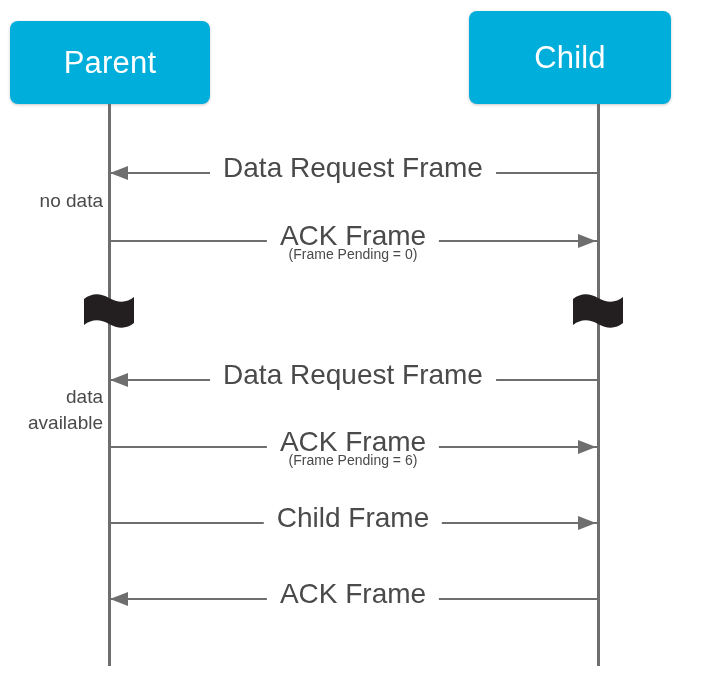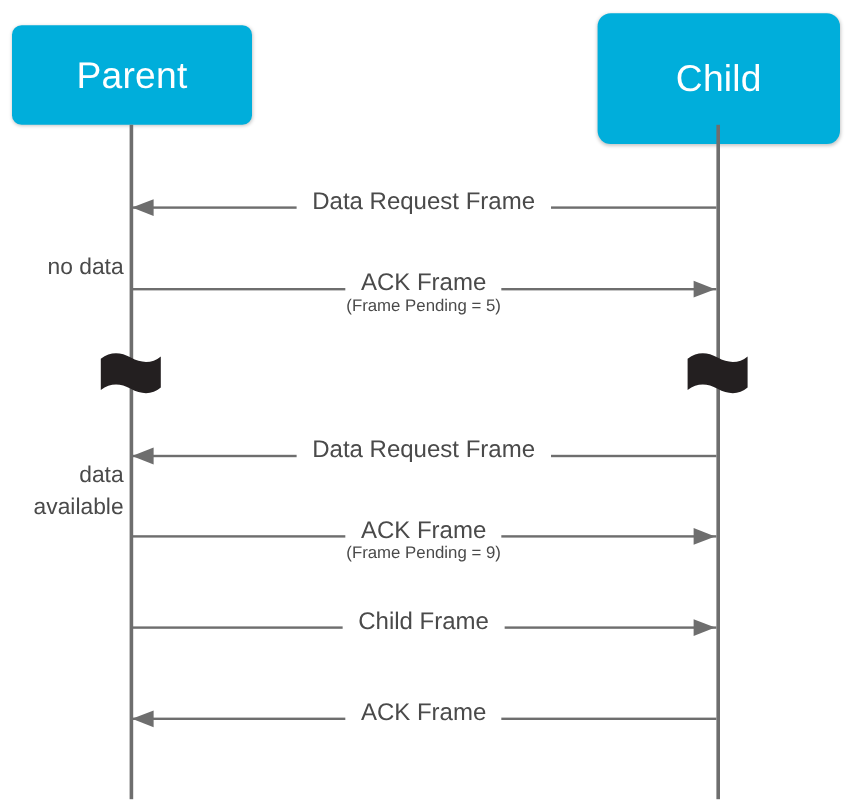--- a/index.html
+++ b/index.html
@@ -38,25 +38,24 @@
     font-family: "Liberation Sans", sans-serif;
   }
   #participant-parent {
     left: 10px;
     top: 11px;
     width: 200px;
     height: 83px;
     margin-top: 10px;
   }
   #participant-child {
-    left: 498px;
+    left: 469px;
     top: 11px;
     width: 202px;
-    height: 109px;
-    border-radius: 11px;
+    height: 93px;
   }
 
   
   .lifeline {
     position: absolute;
     width: 3px;
     background: #6e6e6e;
   }
   #lifeline-parent {
     left: 108px;
@@ -103,21 +102,21 @@
   }
   .msg-label {
     position: absolute;
     left: 50%;
     transform: translateX(-50%);
     top: -19px;
     background: #ffffff;
     padding: 0 13px;
     white-space: nowrap;
     color: #4a4a4a;
-    font-size: 20px;
+    font-size: 28px;
     line-height: 30px;
     font-family: "Liberation Sans", sans-serif;
   }
   .msg-sublabel {
     position: absolute;
     left: 50%;
     transform: translateX(-50%);
     top: 5px;
     white-space: nowrap;
     color: #4a4a4a;
@@ -130,21 +129,21 @@
   .side-note {
     position: absolute;
     right: 603px;
     text-align: right;
     color: #4a4a4a;
     font-size: 19px;
     line-height: 26px;
     white-space: pre-line;
     font-family: "Liberation Sans", sans-serif;
   }
-  #note-no-data { top: 210px; text-align: center; }
+  #note-no-data { top: 188px; text-align: center; }
   #note-data-available { top: 384px; margin-left: 22px; }
 
   
   .break-flag {
     position: absolute;
     width: 54px;
     height: 40px;
   }
   #break-flag-parent {
     left: 82px;
@@ -174,21 +173,21 @@
   <div class="message-row" style="top:172px;">
     <div class="msg-line msg-line-left" style="width:487px;"></div>
     <div class="arrowhead arrowhead-left"></div>
     <div class="msg-label">Data Request Frame</div>
   </div>
 
   <div class="message-row" style="top:240px;">
     <div class="msg-line msg-line-left" style="width:487px;"></div>
     <div class="arrowhead arrowhead-right"></div>
     <div class="msg-label">ACK Frame</div>
-    <div class="msg-sublabel">(Frame Pending = 5)</div>
+    <div class="msg-sublabel">(Frame Pending = 0)</div>
   </div>
 
   <div class="break-flag" id="break-flag-parent">
     <svg viewBox="0 0 54 40" width="54" height="40" aria-hidden="true">
       <path d="M2,7 C10,1 18,1 27,6 C36,11 45,11 52,5 L52,31 C45,37 36,37 27,32 C18,27 10,27 2,33 Z" fill="#231F20"></path>
     </svg>
   </div>
 
   <div class="break-flag" id="break-flag-child">
     <svg viewBox="0 0 54 40" width="54" height="40" aria-hidden="true">
@@ -199,21 +198,21 @@
   <div class="message-row" style="top:379px;">
     <div class="msg-line msg-line-left" style="width:487px;"></div>
     <div class="arrowhead arrowhead-left"></div>
     <div class="msg-label">Data Request Frame</div>
   </div>
 
   <div class="message-row" style="top:446px;">
     <div class="msg-line msg-line-left" style="width:487px;"></div>
     <div class="arrowhead arrowhead-right"></div>
     <div class="msg-label">ACK Frame</div>
-    <div class="msg-sublabel">(Frame Pending = 9)</div>
+    <div class="msg-sublabel">(Frame Pending = 6)</div>
   </div>
 
   <div class="message-row" style="top:522px;">
     <div class="msg-line msg-line-left" style="width:487px;"></div>
     <div class="arrowhead arrowhead-right"></div>
     <div class="msg-label">Child Frame</div>
   </div>
 
   <div class="message-row" style="top:598px;">
     <div class="msg-line msg-line-left" style="width:487px;"></div>

